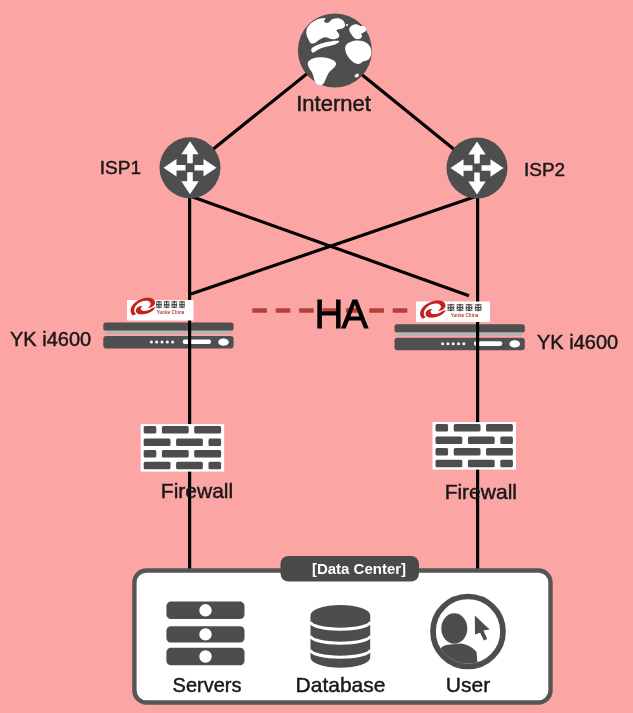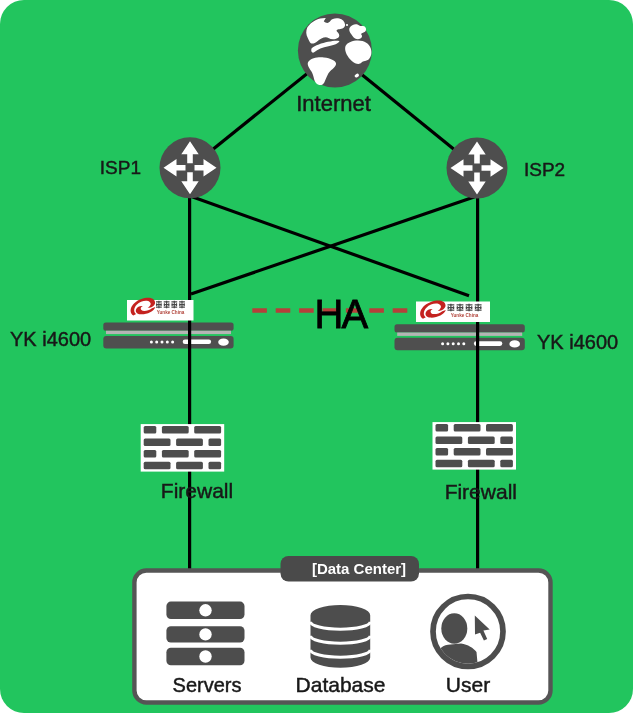--- a/index.html
+++ b/index.html
@@ -1,16 +1,16 @@
 <!DOCTYPE html>
 <html><head>
 <meta charset="utf-8">
 <style>
   html,body{margin:0;padding:0;background:#ffffff;}
-  #stage{position:relative;width:633px;height:713px;background:#22c55e;overflow:hidden;border-radius:24px;}
+  #stage{position:relative;width:633px;height:713px;background:#fca5a5;overflow:hidden;}
   svg{display:block;}
   text{font-family:"Liberation Sans", sans-serif;}
 </style>
 </head>
 <body>
 <div id="stage">
 <svg width="633" height="713" viewBox="0 0 633 713">
 
   <g id="appliance-left">
     <rect x="103.3" y="322.5" width="130.3" height="8.2" rx="2.5" fill="#4f4f4f"></rect>

